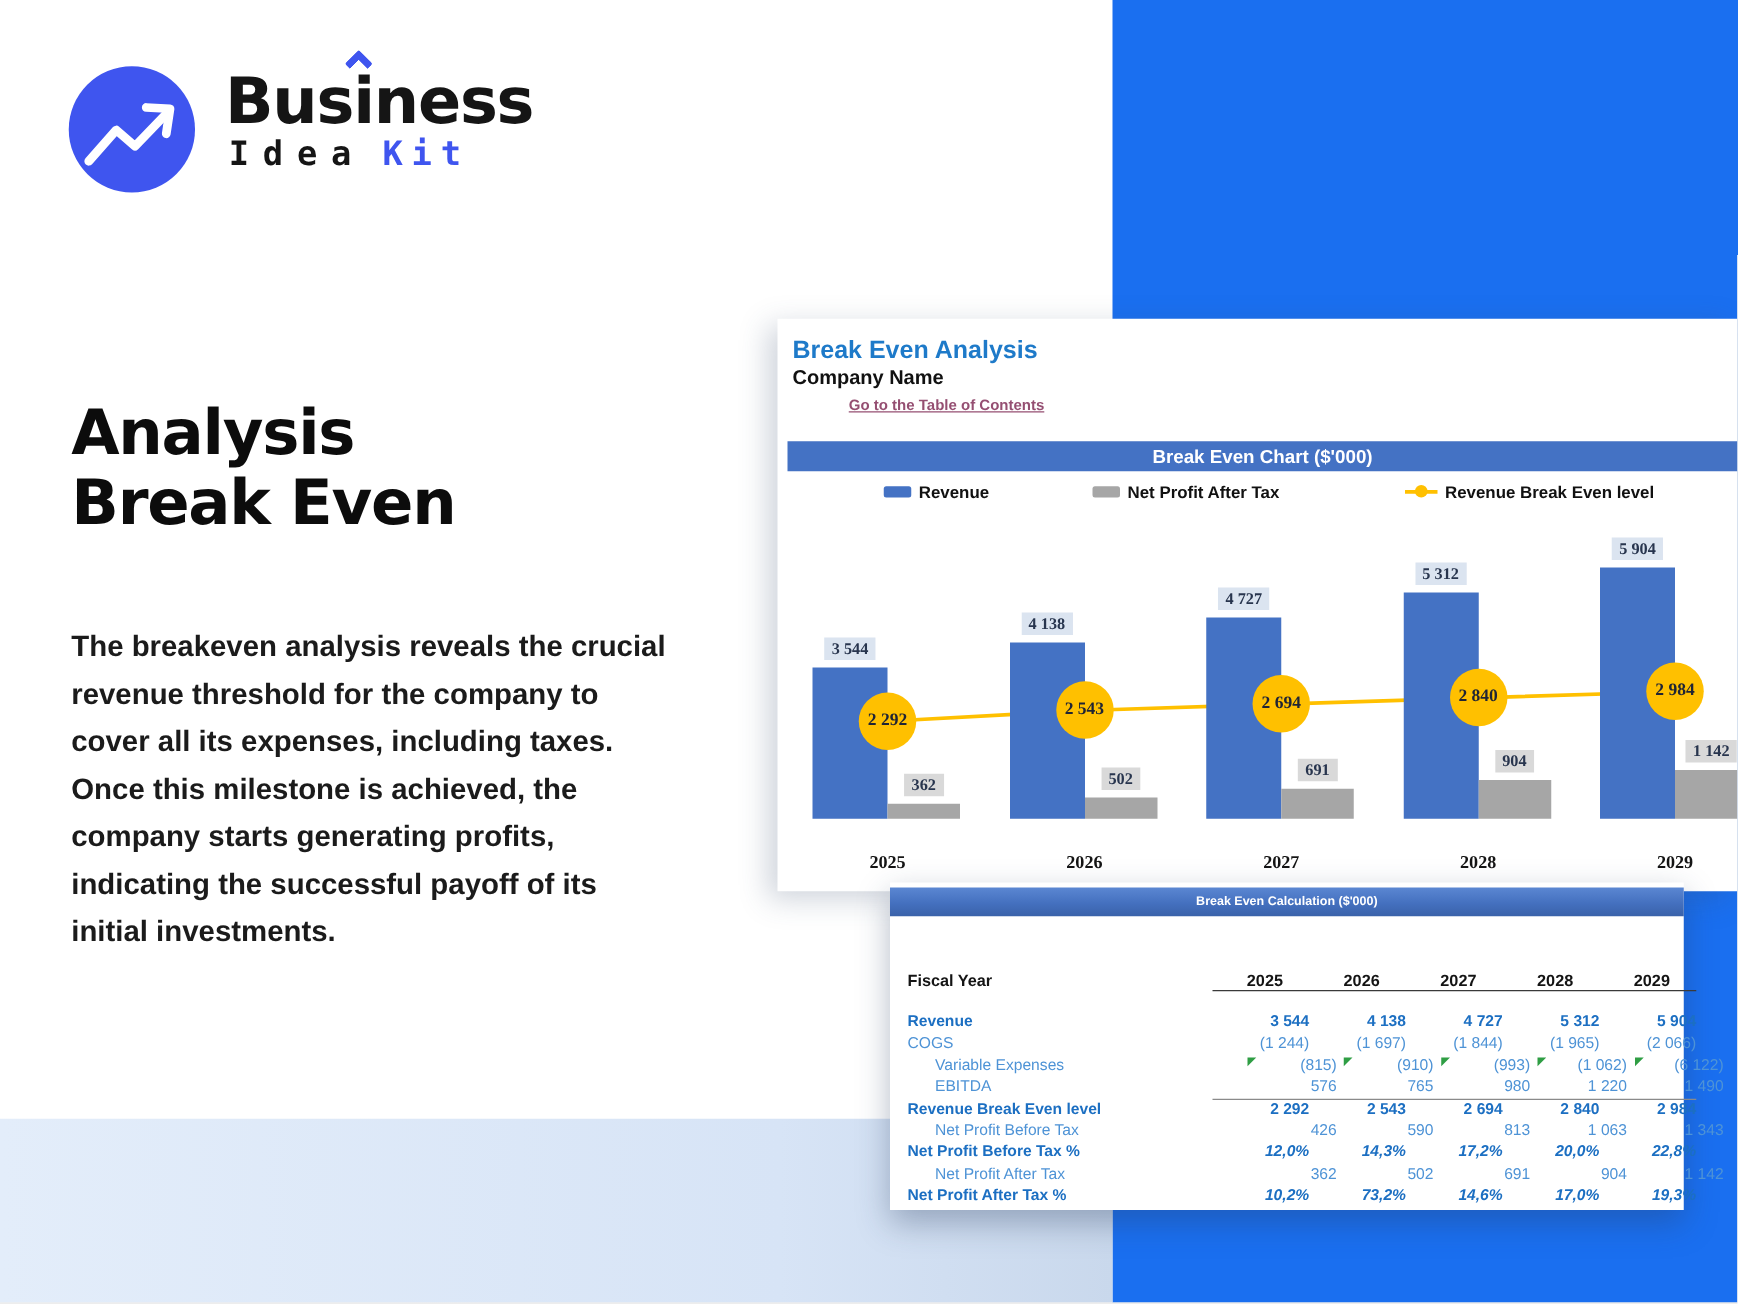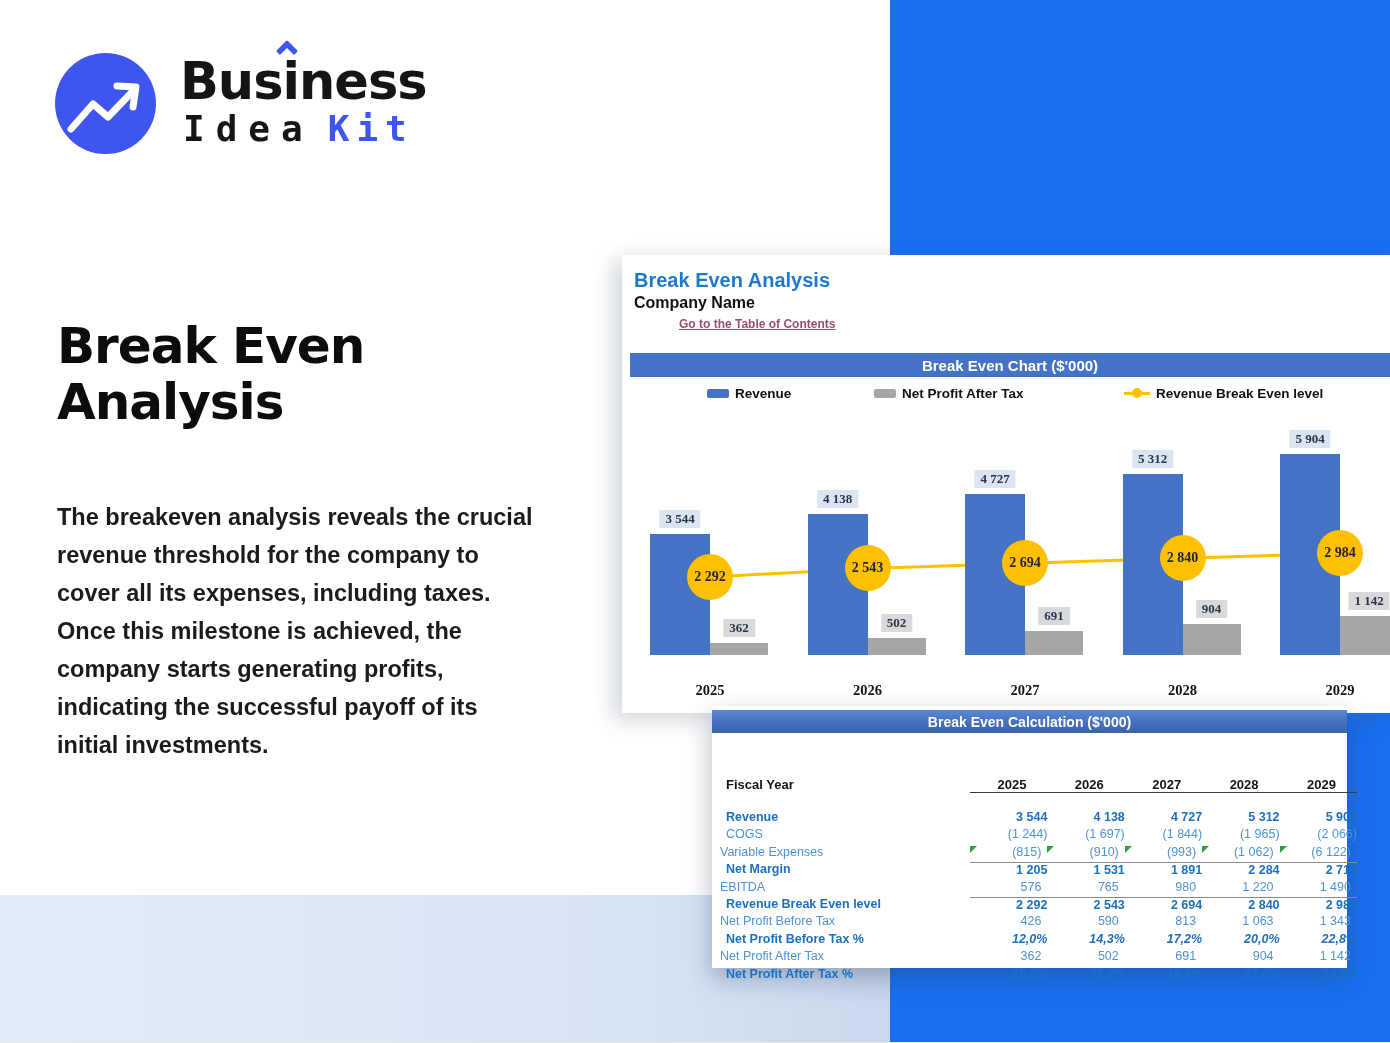--- a/index.html
+++ b/index.html
@@ -13,21 +13,21 @@
 
   
   .logo-circle{position:absolute;left:55px;top:53px;width:101px;height:101px;border-radius:50%;
                background:#3f55ef;}
   .brand-top{position:absolute;left:180px;top:52px;font-size:51px;font-weight:800;color:#151515;
              font-family:"DejaVu Sans",sans-serif;letter-spacing:-1px;}
   .brand-top .i-wrap{position:relative;display:inline-block;}
   .brand-top .caret{position:absolute;left:-4px;top:-9px;width:10px;height:10px;
                     border-left:6px solid #3f55ef;border-top:6px solid #3f55ef;
                     transform:rotate(45deg);border-radius:2px;}
-  .brand-bottom{position:absolute;left:183px;top:108px;font-size:36px;font-weight:700;
+  .brand-bottom{position:absolute;left:183px;top:108px;font-size:27px;font-weight:700;
                 font-family:"DejaVu Sans Mono",monospace;color:#151515;letter-spacing:11px;}
   .brand-bottom .kit{color:#3f55ef;margin-left:14px;letter-spacing:7px;}
 
   
   .hero-title{position:absolute;left:57px;top:318px;font-size:50px;line-height:1.12;
               font-weight:800;color:#0c0c0c;font-family:"DejaVu Sans",sans-serif;letter-spacing:-1px;}
   .hero-desc{position:absolute;left:57px;top:498px;width:482px;font-size:23.5px;line-height:1.62;
              font-weight:700;color:#1b1b1b;font-family:"Liberation Sans",sans-serif;}
 
   
@@ -56,26 +56,26 @@
   .be-circle{position:absolute;width:46px;height:46px;border-radius:50%;background:#FFC000;
              display:flex;align-items:center;justify-content:center;font-size:14px;font-weight:bold;
              color:#1f2435;font-family:"Liberation Serif",serif;}
   .year-label{position:absolute;width:70px;transform:translateX(-50%);text-align:center;
               font-size:14.5px;font-weight:bold;color:#151515;font-family:"Liberation Serif",serif;}
 
   .table-card{position:absolute;left:712px;top:706px;width:635px;height:262px;background:#ffffff;
               box-shadow:0 10px 24px rgba(40,60,95,.35);}
   .table-header-bar{position:absolute;left:0;top:4px;width:635px;height:23px;
                     background:linear-gradient(180deg,#5b87d2 0%,#4470bf 55%,#3a62a9 100%);
-                    color:#fff;font-size:14px;font-weight:bold;display:flex;align-items:center;
+                    color:#fff;font-size:10px;font-weight:bold;display:flex;align-items:center;
                     justify-content:center;}
   .table-body{position:absolute;left:0;top:36px;width:635px;margin-top:34px;}
   .t-row{display:flex;align-items:center;height:17.4px;font-size:12.5px;}
   .t-label{flex:0 0 244px;padding-left:14px;color:#4e93d6;white-space:nowrap;}
-  .t-label.indent{padding-left:8px;}
+  .t-label.indent{padding-left:36px;}
   .t-vals{display:flex;width:387px;}
   .t-vals.topline{border-top:1px solid #8a8a8a;}
   .t-vals.years{border-bottom:1.5px solid #3a3a3a;}
   .t-val{box-sizing:border-box;width:77.4px;text-align:right;color:#4e93d6;position:relative;
          white-space:nowrap;}
   .t-row.bold .t-label,.t-row.bold .t-val{color:#1c6fc2;font-weight:bold;}
   .t-row.percent .t-val{font-style:italic;}
   .t-row.fiscal{margin-bottom:15px;}
   .t-row.fiscal .t-label,.t-row.fiscal .t-val{color:#141414;font-weight:bold;font-size:13px;}
   .t-row.fiscal .t-val{padding-right:21px;}
@@ -93,22 +93,22 @@
   <div class="logo-circle">
     <svg width="101" height="101" viewBox="0 0 101 101">
       <polyline points="16,76 38,51 53,64 80,36" fill="none" stroke="#ffffff" stroke-width="7" stroke-linecap="round" stroke-linejoin="round"></polyline>
       <polyline points="62,33 81,34 78,54" fill="none" stroke="#ffffff" stroke-width="7" stroke-linecap="round" stroke-linejoin="round"></polyline>
     </svg>
   </div>
   <div class="brand-top"><span>Bus</span><span class="i-wrap"><span class="caret"></span><span>i</span></span><span>ness</span></div>
   <div class="brand-bottom"><span>Idea</span><span class="kit">Kit</span></div>
 
   <div class="hero-title">
+    <div>Analysis</div>
     <div>Break Even</div>
-    <div>Analysis</div>
   </div>
   <div class="hero-desc">The breakeven analysis reveals the crucial revenue threshold for the company to cover all its expenses, including taxes. Once this milestone is achieved, the company starts generating profits, indicating the successful payoff of its initial investments.</div>
 
   <div class="chart-card">
     <div class="chart-plot">
         <svg width="768" height="458" style="position: absolute; left: 0px; top: 0px;">
           <polyline points="88,322.0 245.5,313.4 403,308.3 560.5,303.3 718,298.4" fill="none" stroke="#FFC000" stroke-width="3"></polyline>
         </svg>
         <div class="bar" style="left: 28px; top: 279.346px; width: 60px; height: 120.654px; background: rgb(68, 114, 196);"></div>
         <div class="bar" style="left: 88px; top: 387.676px; width: 58px; height: 12.3242px; background: rgb(166, 166, 166);"></div>
@@ -203,30 +203,20 @@
         <div class="t-row">
           <span class="t-label indent">Variable Expenses</span>
           <div class="t-vals">
             <span class="t-val flag">(815)</span>
             <span class="t-val flag">(910)</span>
             <span class="t-val flag">(993)</span>
             <span class="t-val flag">(1 062)</span>
             <span class="t-val flag">(6 122)</span>
           </div>
         </div>
-        <div class="t-row bold">
-          <span class="t-label">Net Margin</span>
-          <div class="t-vals topline">
-            <span class="t-val">1 205</span>
-            <span class="t-val">1 531</span>
-            <span class="t-val">1 891</span>
-            <span class="t-val">2 284</span>
-            <span class="t-val">2 716</span>
-          </div>
-        </div>
         <div class="t-row">
           <span class="t-label indent">EBITDA</span>
           <div class="t-vals">
             <span class="t-val">576</span>
             <span class="t-val">765</span>
             <span class="t-val">980</span>
             <span class="t-val">1 220</span>
             <span class="t-val">1 490</span>
           </div>
         </div>

